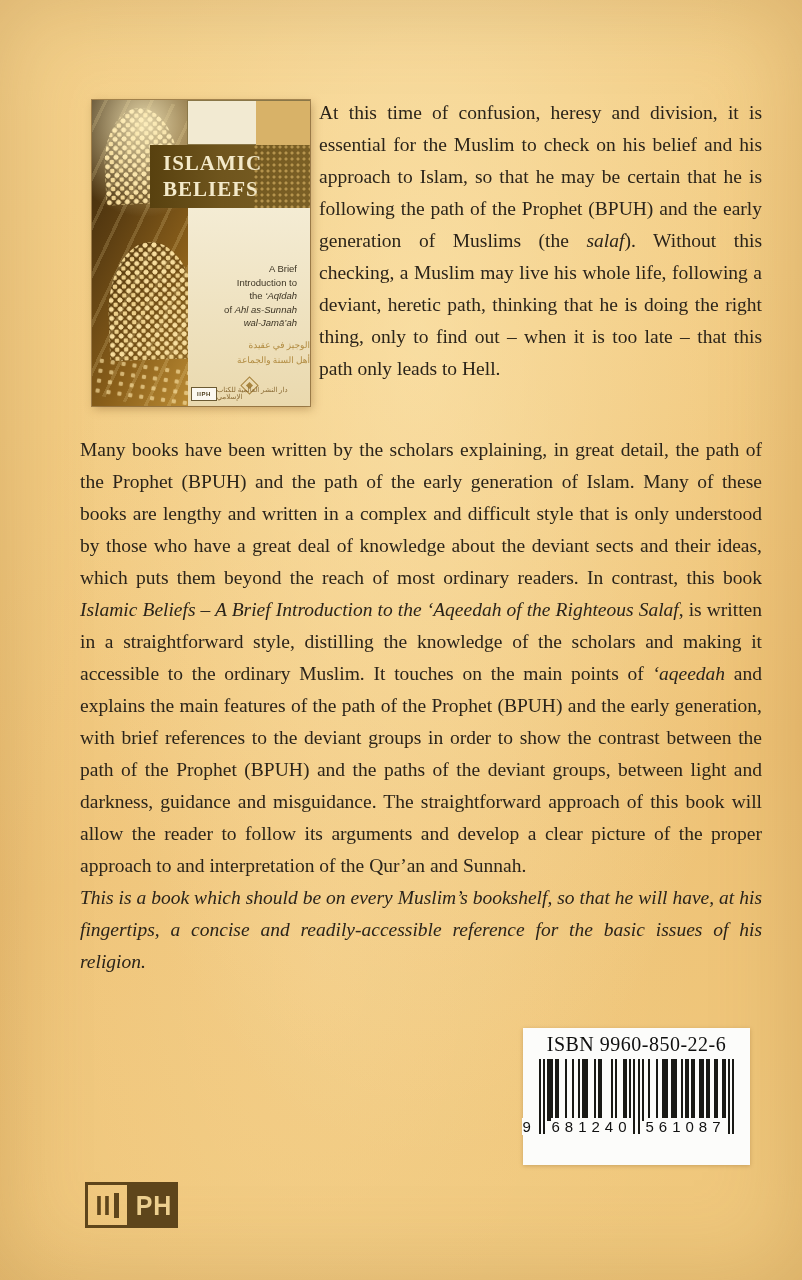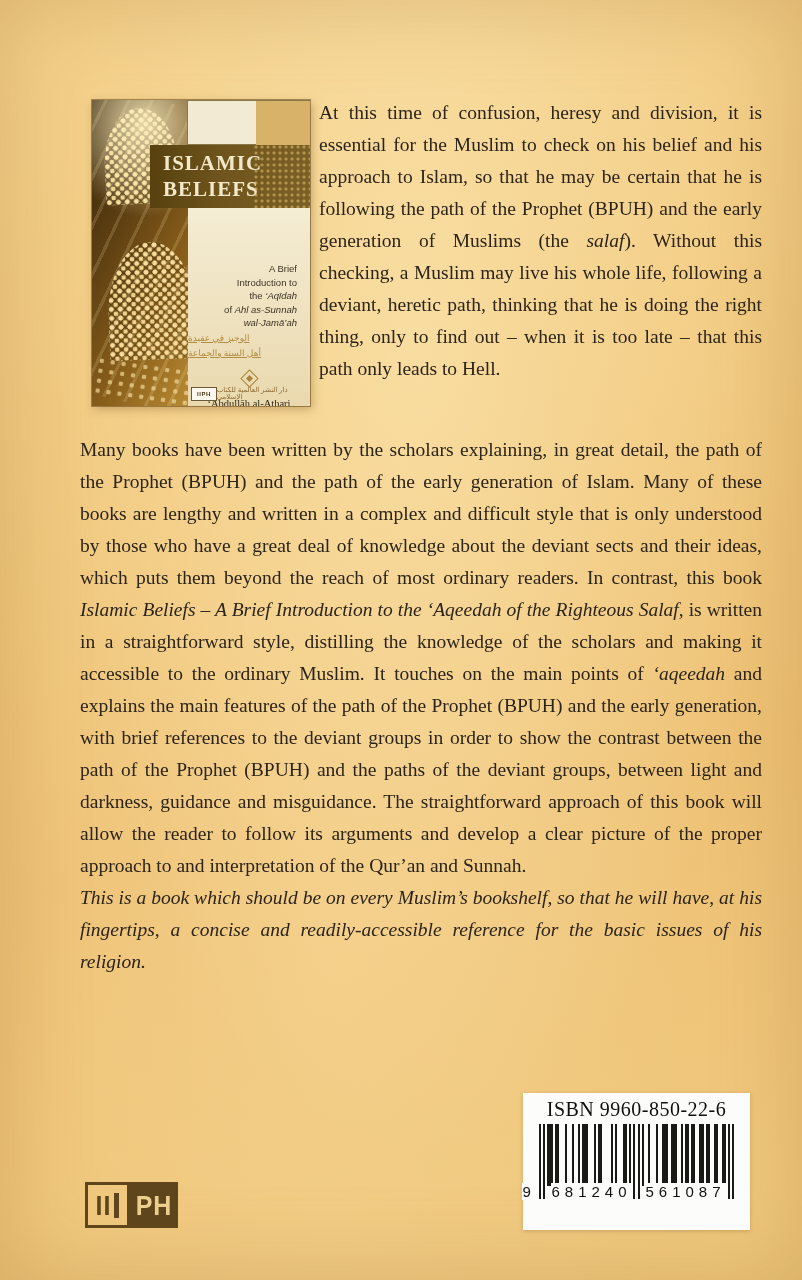--- a/index.html
+++ b/index.html
@@ -51,33 +51,33 @@
     color:#f3e9c9;font:700 21px/26px "Liberation Serif",serif;letter-spacing:1px;
     padding:5px 0 0 13px;}
   .title-band::after{content:"";position:absolute;right:0;top:0;width:56px;height:100%;
     background-image:radial-gradient(circle at 2px 2px,rgba(222,184,104,.6) 1.3px,transparent 1.8px);
     background-size:6px 6px;}
   .ivory{position:absolute;left:96px;top:108px;width:122px;height:198px;box-sizing:border-box;
     background:linear-gradient(180deg,var(--ivory,#f4ecd4),#ead9ae);padding-top:9px;}
   .subtitle{text-align:right;padding-right:13px;font-family:"Liberation Sans",sans-serif;
     font-size:9.5px;line-height:13.5px;color:#3c3424;margin-top:45px;}
   .subtitle i{}
-  .arabic{text-align:left;font-size:9px;line-height:15px;color:var(--gold,#b28c42);margin-top:1px;text-decoration:underline;}
+  .arabic{text-align:right;font-size:9px;line-height:15px;color:var(--gold,#b28c42);margin-top:8px;}
   .ornament{width:13px;height:13px;margin:11px auto 0;position:relative;transform:rotate(45deg);
     border:1.5px solid #a8843e;box-sizing:border-box;}
   .ornament::after{content:"";position:absolute;inset:3px;background:#a8843e;}
   .author{text-align:center;margin-top:13px;font-size:10.5px;color:#2e2817;}
   .pub-row{position:absolute;left:3px;bottom:5px;display:flex;align-items:center;}
   .mini-logo{display:inline-flex;align-items:center;justify-content:center;width:25px;height:12px;
     background:#fbf8f0;border:1px solid #6b5a33;font:700 6px/1 "Liberation Sans",sans-serif;
     letter-spacing:.5px;color:#4a3a18;}
   .pub-ar{font-size:7px;color:#8a6a33;line-height:1;}
 
   
-  .isbn-box{position:absolute;left:523px;top:1093px;width:227px;height:137px;
+  .isbn-box{position:absolute;left:523px;top:1028px;width:227px;height:137px;
     background:var(--paper,#fcfcfa);box-shadow:0 1px 4px rgba(120,80,30,.3);}
   .isbn-label{text-align:center;margin-top:5px;font-size:20px;letter-spacing:.5px;color:#0f0f0f;}
   .barcode-wrap{position:relative;width:196px;margin:3px auto 0;height:100px;}
   .bars{position:absolute;left:0;top:0;display:flex;height:76px;align-items:flex-start;}
   .bars div{height:62px;}
   .bars div.g{height:75px;}
   .bars div.b{background:#191915;}
   .bd{position:absolute;top:59px;font:15px "Liberation Sans",sans-serif;color:#111;
     background:var(--paper,#fcfcfa);padding:0 1px;white-space:nowrap;}
   .bd-lead{left:-17px;}

